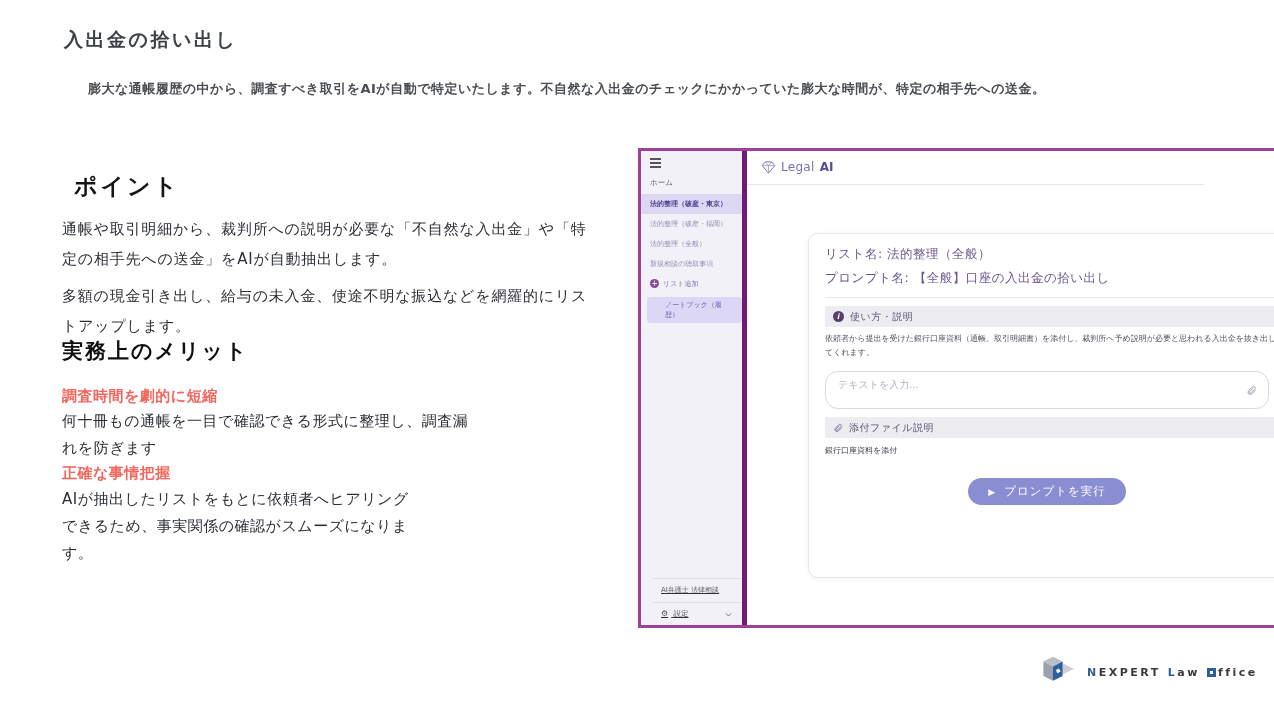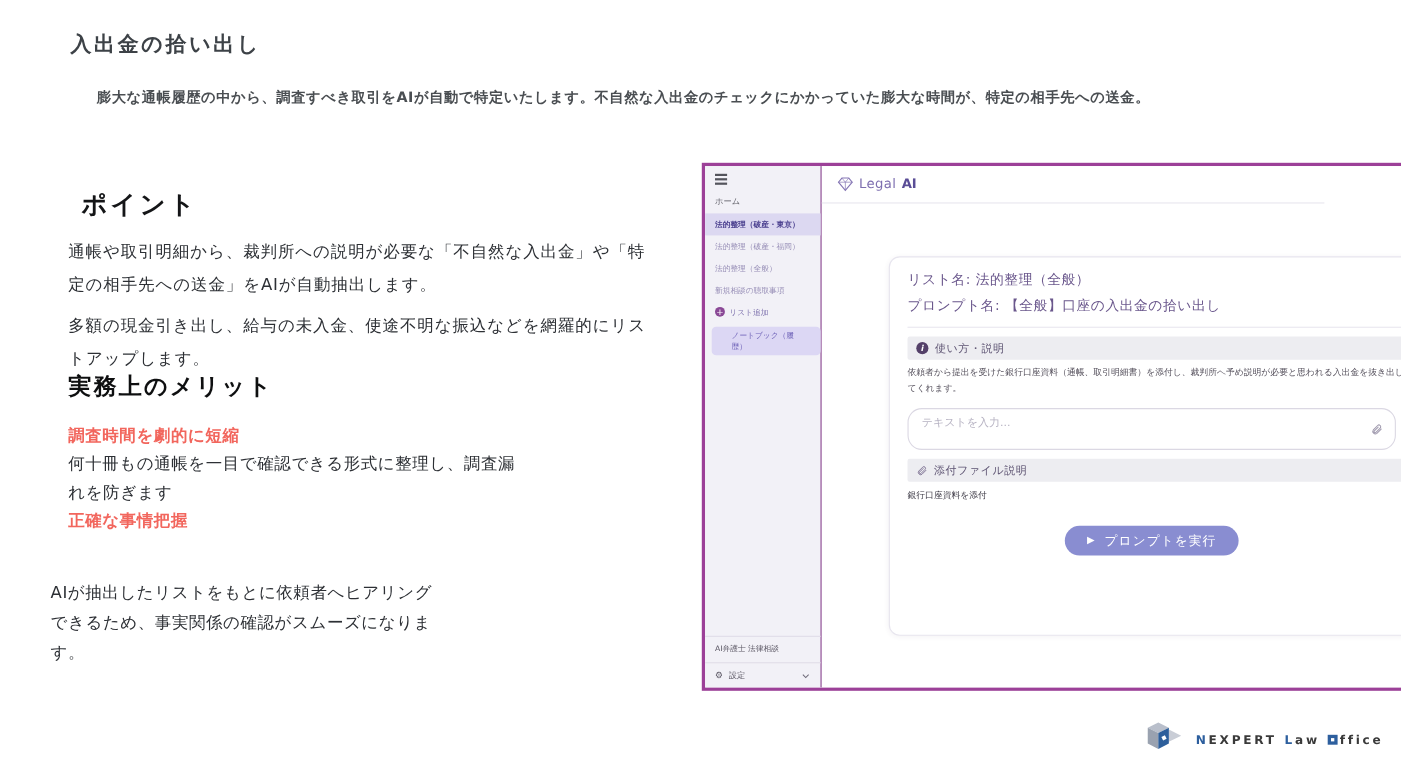--- a/index.html
+++ b/index.html
@@ -13,39 +13,39 @@
   
   .slide-title { left:64px; top:27px; font-size:19px; font-weight:bold; color:#3d4247; letter-spacing:2.5px; }
   .slide-subtitle { left:88px; top:80px; font-size:13px; font-weight:bold; color:#4a4e52; letter-spacing:0.5px; width:1150px; }
   .points-heading { left:74px; top:171px; font-size:23px; font-weight:bold; color:#141517; letter-spacing:3px; }
   .points-para1 { left:62px; top:214px; width:535px; font-size:15px; line-height:30px; letter-spacing:0.8px; }
   .points-para2 { left:62px; top:281px; width:535px; font-size:15px; line-height:30px; letter-spacing:0.8px; }
   .merits-heading { left:62px; top:337px; font-size:21px; font-weight:bold; color:#0e0f10; letter-spacing:2px; }
   .merit-title { font-size:15px; font-weight:bold; color:#f2665d; letter-spacing:0.5px; }
   .merit-body { font-size:15px; line-height:27px; letter-spacing:0.5px; color:#2d3035; }
   .m1t { left:62px; top:387px; } .m1b { left:62px; top:408px; width:420px; }
-  .m2t { left:62px; top:464px; } .m2b { left:46px; top:486px; width:362px;margin-top:40px; }
+  .m2t { left:62px; top:464px; } .m2b { left:62px; top:486px; width:362px; }
 
   
   .frame {
     left:638px; top:148px; width:660px; height:480px;
     border:3px solid #9c4098; background:#fff; display:flex; overflow:hidden;
   }
 
   
-  .sidebar { width:106px; background:#f2f1f7; border-right:1px solid #701a75; position:relative; flex:0 0 106px; }
+  .sidebar { width:106px; background:#f2f1f7; border-right:5px solid #701a75; position:relative; flex:0 0 106px; }
   .hamburger { margin:7px 0 0 9px; cursor:pointer; }
   .hamburger i { display:block; width:11px; height:2px; background:#54545c; margin-bottom:2px; }
   .side-home { padding:8px 0 6px 9px; font-size:7.5px; color:#63636b; }
   .side-item { height:20px; line-height:20px; padding-left:9px; font-size:7px; color:#968db6; white-space:nowrap; overflow:hidden; }
   .side-item.selected { background:#dcd8f1; color:#4c4190; font-weight:bold; }
   .side-add { display:flex; align-items:center; gap:4px; height:19px; padding-left:9px; font-size:7px; color:#7f73ae; }
   .plus-circle { width:9px; height:9px; border-radius:50%; background:#8a4896; color:#fff; font-size:8px; line-height:9px; text-align:center; flex:0 0 9px; }
   .side-notebook { margin:4px 0 0 6px; display:inline-block; background:#dcd7f4; border-radius:4px; padding:3px 18px; font-size:7px; color:#6f63b8; }
-  .side-bottom { position:absolute; left:0; right:0; bottom:0; }
+  .side-bottom { position:absolute; left:11px; right:0; bottom:0;text-decoration:underline; }
   .side-footlink { border-top:1px solid #e0dde8; padding:6px 9px 7px; font-size:7px; color:#5b5764; }
   .side-settings { border-top:1px solid #e0dde8; padding:6px 9px; display:flex; align-items:center; justify-content:space-between; font-size:7.5px; color:#55515e; }
   .gear { font-size:8px; margin-right:3px; color:#55515e; }
 
   
   .appmain { flex:1 1 auto; position:relative; background:#fff; }
   .appheader { height:32px; display:flex; align-items:center; padding-left:14px; gap:5px; }
   .appheader-border { position:absolute; left:0; top:33px; width:457px; height:1px; background:#e8e6ee; }
   .brand-legal { font-size:12px; color:#7e6fb0; letter-spacing:0.3px; }
   .brand-ai { font-size:12px; font-weight:bold; color:#5a4d96; }

